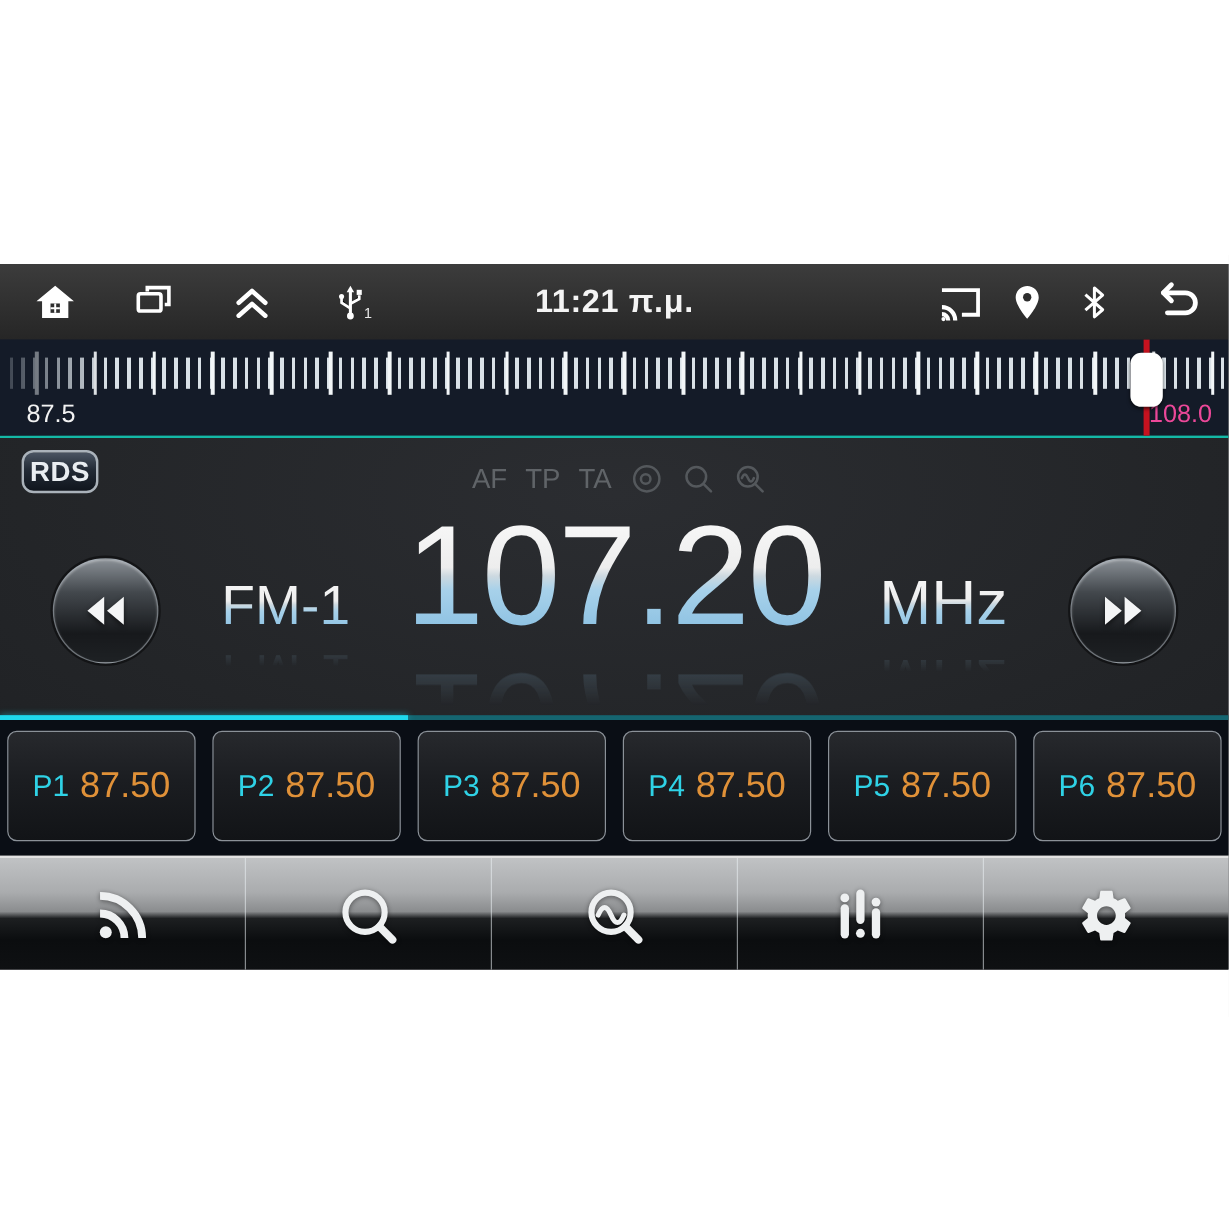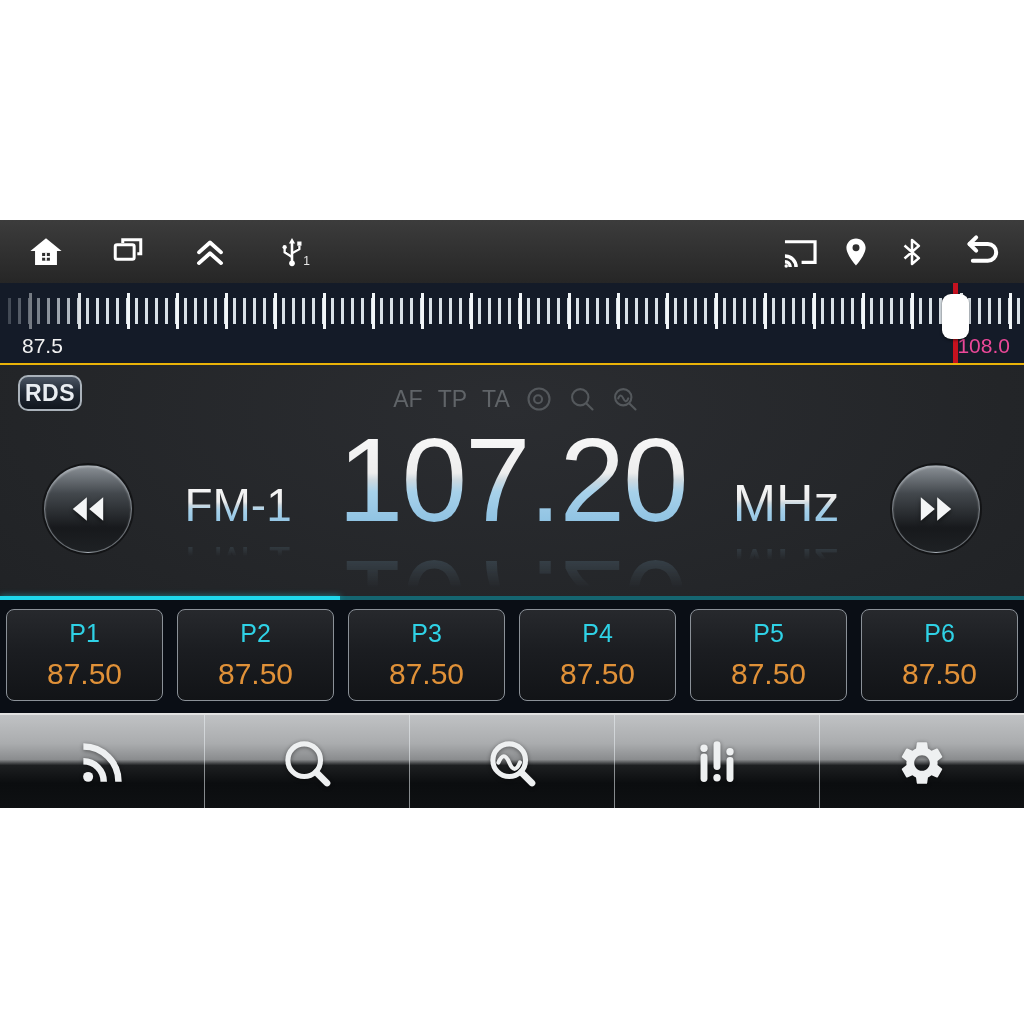--- a/index.html
+++ b/index.html
@@ -14,21 +14,21 @@
   .sb-left{position:absolute;left:26px;top:0;height:63px;display:flex;align-items:center;gap:42px;}
   .sb-right{position:absolute;right:22px;top:0;height:63px;display:flex;align-items:center;gap:16px;}
   .sb-icon{display:flex;align-items:center;justify-content:center;width:40px;height:40px;}
   .sb-icon svg{display:block;}
   .sb-time{position:absolute;left:0;right:0;text-align:center;color:#f4f4f4;font-size:27px;font-weight:bold;letter-spacing:.5px;}
   .usb-wrap{position:relative;}
   .usb-badge{position:absolute;right:2px;bottom:4px;color:#e8e8e8;font-size:12px;}
 
   
   .ruler{position:absolute;top:63px;left:0;width:100%;height:80px;background:#141b28;
-    border-bottom:2px solid #eab308;}
+    border-bottom:2px solid #14b8a6;}
   .ticks-short{position:absolute;left:8px;right:4px;top:15px;height:26px;
     background:repeating-linear-gradient(90deg,#d9e1e7 0px,#d9e1e7 3px,transparent 3px,transparent 9.8px);}
   .ticks-tall{position:absolute;left:8px;right:4px;top:10px;height:36px;
     background:repeating-linear-gradient(90deg,#f2f6f8 0px,#f2f6f8 3px,transparent 3px,transparent 49px);
     background-position:21px 0;}
   .ruler-fade{position:absolute;left:0;top:0;bottom:0;width:90px;
     background:linear-gradient(90deg,rgba(20,27,40,.85),rgba(20,27,40,0));}
   .scale-min{position:absolute;left:22px;bottom:5px;color:#f2f2f2;font-size:21px;}
   .scale-max{position:absolute;right:14px;bottom:5px;color:#ec4899;font-size:21px;}
   .needle{position:absolute;left:953px;top:0;width:5px;height:80px;background:#c6121f;}
@@ -60,21 +60,21 @@
   .seek-back{left:44px;}
   .seek-fwd{right:44px;}
   .progress{position:absolute;left:0;bottom:0;width:100%;height:4px;background:#156570;}
   .progress-fill{position:absolute;left:0;top:0;height:100%;width:33.2%;background:#1fd8ec;box-shadow:0 0 6px rgba(31,216,236,.6);}
 
   
   .presets{position:absolute;top:380px;left:0;width:100%;height:113px;background:#0a0e15;box-sizing:border-box;
     display:flex;gap:14px;padding:9px 6px 12px 6px;}
   .preset{flex:1;border:1px solid #8b9198;border-radius:8px;box-sizing:border-box;cursor:pointer;
     background:linear-gradient(180deg,#27292d 0%,#1b1d21 45%,#121417 100%);
-    display:flex;flex-direction:column;align-items:center;justify-content:center;gap:9px;padding:4px 0;}
+    display:flex;align-items:center;justify-content:center;gap:9px;padding:4px 0;}
   .p-label{color:#2fd2e6;font-size:25px;}
   .p-freq{color:#e09138;font-size:30px;}
 
   
   .toolbar{position:absolute;top:493px;left:0;width:100%;height:95px;border-top:2px solid #e2e2e2;box-sizing:content-box;
     background:linear-gradient(180deg,#c0c2c4 0%,#aaacae 30%,#8a8c8e 47%,#1d1f21 53%,#0b0d0f 72%,#0f1113 100%);
     display:flex;}
   .tb-cell{flex:1;display:flex;align-items:center;justify-content:center;border-right:1px solid rgba(235,240,244,.55);cursor:pointer;}
   .tb-cell:last-child{border-right:none;}
   .tb-cell svg{filter:drop-shadow(0 1px 2px rgba(0,0,0,.45));}
@@ -113,20 +113,21 @@
               <circle cx="12" cy="20" r="2" fill="#fff"></circle>
               <path d="M12 15.5 6.8 12.2V9.8" stroke="#fff" stroke-width="1.6"></path>
               <circle cx="6.8" cy="8.6" r="1.5" fill="#fff"></circle>
               <path d="M12 12.8 17.2 10V7.8" stroke="#fff" stroke-width="1.6"></path>
               <rect x="15.7" y="4.6" width="3" height="3" fill="#fff"></rect>
             </svg>
           <span class="usb-badge">1</span>
         </span>
       </div>
 
+      <div class="sb-time">11:21 π.μ.</div>
 
       <div class="sb-right">
         <span class="sb-icon">
           <svg width="38" height="38" viewBox="0 0 24 24" fill="none" stroke="#fff" stroke-width="2">
               <path d="M2.5 5.5h19v13h-8.5"></path>
               <path d="M2.5 14.5a7 7 0 0 1 7 7" stroke-width="2.2"></path>
               <path d="M2.5 18.2a3.3 3.3 0 0 1 3.3 3.3" stroke-width="2.2"></path>
               <circle cx="3.3" cy="20.8" r="1.1" fill="#fff" stroke="none"></circle>
             </svg>
         </span>

